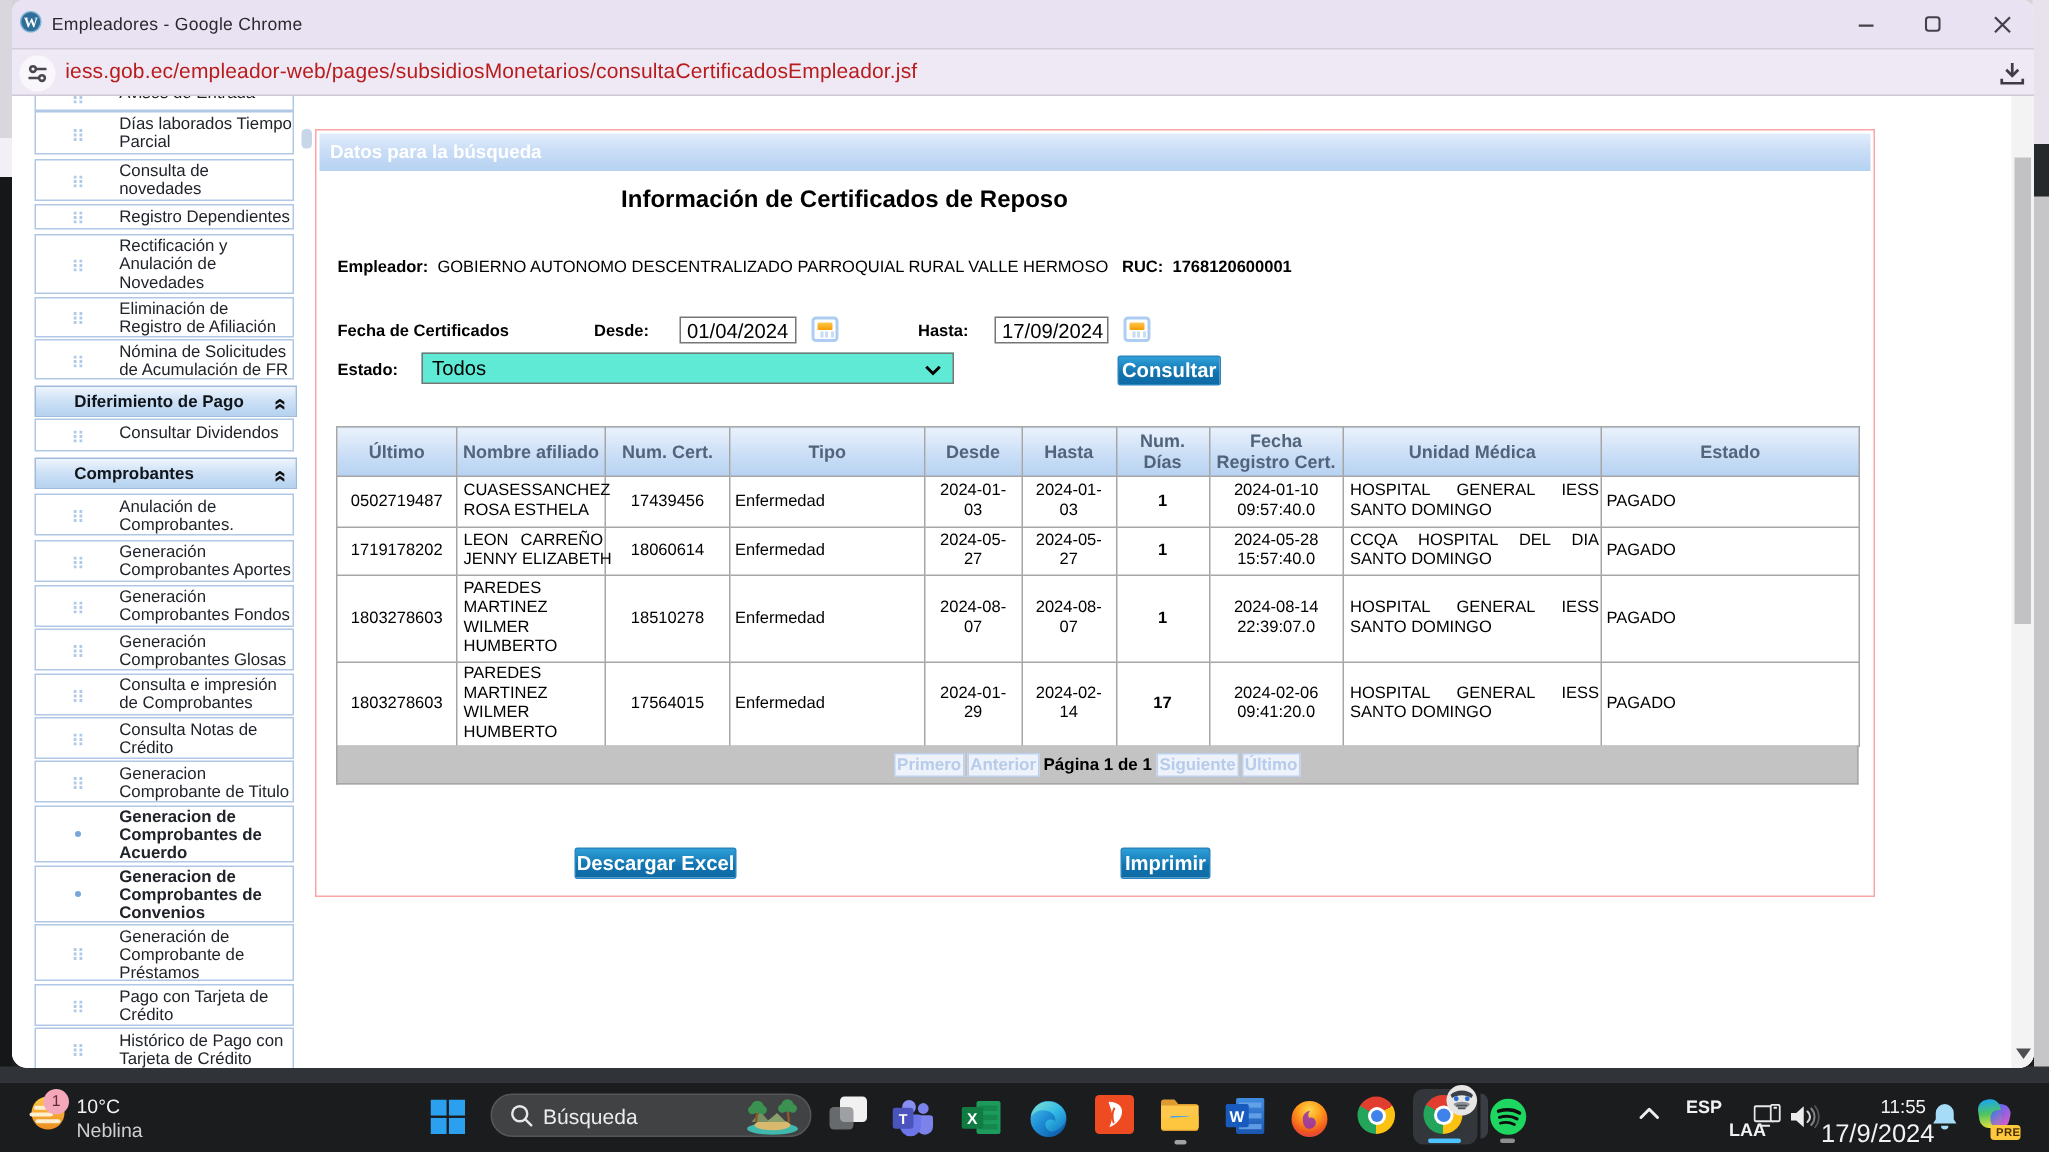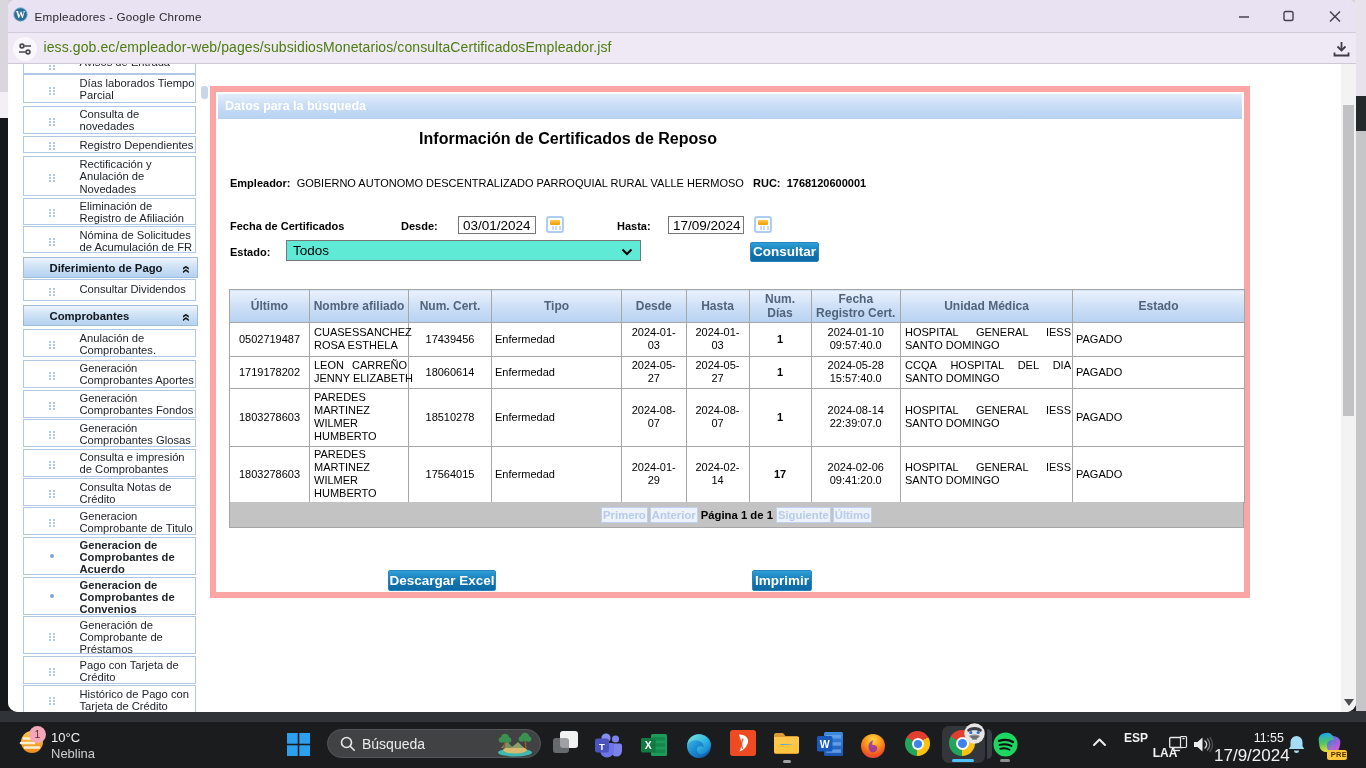--- a/index.html
+++ b/index.html
@@ -11,39 +11,39 @@
 #deskL3{left:0;top:118px;width:8px;height:594px;background:#161719}
 #deskR1{left:1355px;top:0;width:11px;height:96px;background:#e7e2ec}
 #deskR2{left:1356px;top:96px;width:10px;height:35px;background:#26292c}
 #deskR3{left:1356px;top:131px;width:10px;height:581px;background:#c6c6c8}
 #belowbar{left:0;top:711px;width:1366px;height:11px;background:#303337}
 
 #win{left:8px;top:0;width:1347.5px;height:711.5px;border-radius:8px 8px 10px 10px;overflow:hidden;background:#fff}
 #titlebar{left:0;top:0;width:100%;height:31.5px;background:#e9e2f2}
 #titletxt{left:26.5px;top:9.5px;font-size:11.7px;color:#2a282e;letter-spacing:.2px}
 #urlbar{left:0;top:31.5px;width:100%;height:32.5px;background:#efe9f6;border-top:1px solid #d2cbdb;border-bottom:1px solid #cfc8d8}
-#urltxt{left:35.5px;top:6.5px;font-size:14px;color:#4d7c0f;letter-spacing:.1px}
+#urltxt{left:35.5px;top:6.5px;font-size:14px;color:#b91c1c;letter-spacing:.1px}
 #tunecirc{left:5px;top:4px;width:24px;height:24px;border-radius:50%;background:#faf7fc}
 
 .wbtn{stroke:#44414a;stroke-width:1.4;fill:none}
 
 #content{left:0;top:64px;width:100%;height:647.5px;background:#fff;overflow:hidden}
 
 .mi{position:absolute;left:14.5px;width:173.5px;border:1px solid #b0c8e6;background:#fff;color:#20242a;font-size:11.2px;line-height:12.4px;padding:1.5px 0 1px 0;overflow:hidden}
 .mi .tx{display:block;margin-left:56px;margin-right:0}
 .mi .dots{position:absolute;left:25px;top:50%;margin-top:-4px;width:6px;height:8px}
 .mh{position:absolute;left:14.5px;width:175.5px;border:1px solid #9fbcdd;background:linear-gradient(#eef5fd,#cfe2f6 45%,#b5d2f0);color:#10151c;font-weight:bold;font-size:11.3px;padding:4px 0 4px 0}
 .mh .tx{margin-left:26px}
 .mh .chev{position:absolute;right:6px;top:3.5px;font-size:15px;font-weight:bold;color:#111;transform:rotate(90deg)}
 .bold{font-weight:bold}
 .bdot{position:absolute;left:26px;top:50%;margin-top:-2px;width:4px;height:4px;border-radius:50%;background:#7aa7d8}
 
 #menuthumb{left:193px;top:22px;width:7px;height:13px;background:#c7d6e9;border-radius:3px}
 
-#panel{left:202px;top:22px;width:1039.5px;height:511.5px;border:6px solid #fca5a5;background:#fff}
+#panel{left:202px;top:22px;width:1039.5px;height:511.5px;border:1px solid #fca5a5;background:#fff}
 #panelbar{position:absolute;left:2px;top:2px;right:2px;height:25px;background:linear-gradient(#e2edfb,#c8dcf6 50%,#b5d2f1);color:#fff;font-weight:bold;font-size:12.5px;padding:5px 0 0 7px}
 #heading{position:absolute;left:2px;top:38px;width:700px;text-align:center;font-size:16px;font-weight:bold;color:#000}
 #emprow{position:absolute;left:14px;top:84.5px;font-size:11px;color:#000}
 #fecharow .lbl,#estrow .lbl{position:absolute;font-size:11px;font-weight:bold;color:#000}
 .inp{position:absolute;border:1px solid #767676;background:#fff;font-size:13.5px;color:#000;text-align:left;padding:1px 0 0 4px}
 .cal{position:absolute;width:18px;height:17px;border:2px solid #aecdf2;border-radius:3px;background:#fdfeff}
 .cal .band{position:absolute;left:2px;top:1.5px;right:2px;height:5px;background:linear-gradient(#ffc64d,#f39c00);border-radius:1px}
 .cal .g{position:absolute;top:8px;bottom:1px;width:2px;background:#c8dcf4}
 #selbox{position:absolute;left:70px;top:148px;width:355px;height:21px;border:1px solid #767676;background:#5eead4;font-size:13.5px;color:#000;padding:2px 0 0 6px}
 .ar2{position:absolute;right:7px;top:7px}
@@ -370,21 +370,21 @@
         </div>
     </div>
     <div class="abs" id="menuthumb"></div>
     <div class="abs" id="panel">
       <div id="panelbar">Datos para la búsqueda</div>
       <div id="heading">Información de Certificados de Reposo</div>
       <div id="emprow"><b>Empleador:</b>&nbsp;&nbsp;GOBIERNO AUTONOMO DESCENTRALIZADO PARROQUIAL RURAL VALLE HERMOSO &nbsp;&nbsp;<b>RUC:</b>&nbsp; <b>1768120600001</b></div>
       <div id="fecharow">
         <span class="lbl" style="left:14px;top:127.5px">Fecha de Certificados</span>
         <span class="lbl" style="left:185px;top:127.5px">Desde:</span>
-        <span class="inp" style="left:242px;top:123.5px;width:78px;height:18px">03/01/2024</span>
+        <span class="inp" style="left:242px;top:123.5px;width:78px;height:18px">01/04/2024</span>
         <span class="cal" style="left:330px;top:124px">
             <span class="band"></span>
             <span class="g" style="left:3.5px"></span>
             <span class="g" style="left:7px"></span>
             <span class="g" style="left:10.5px"></span>
           </span>
         <span class="lbl" style="left:401px;top:127.5px">Hasta:</span>
         <span class="inp" style="left:452px;top:123.5px;width:76px;height:18px">17/09/2024</span>
         <span class="cal" style="left:538px;top:124px">
             <span class="band"></span>

